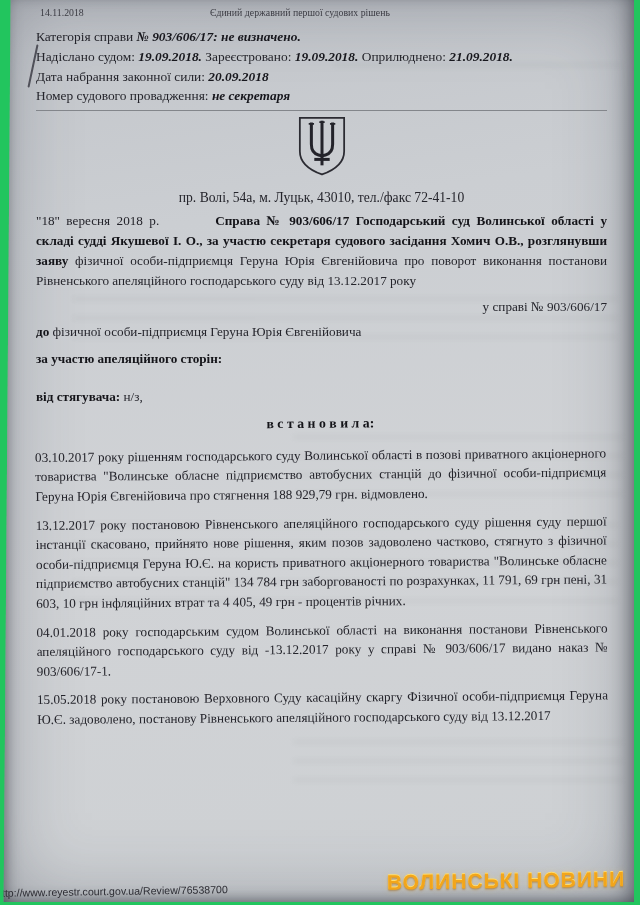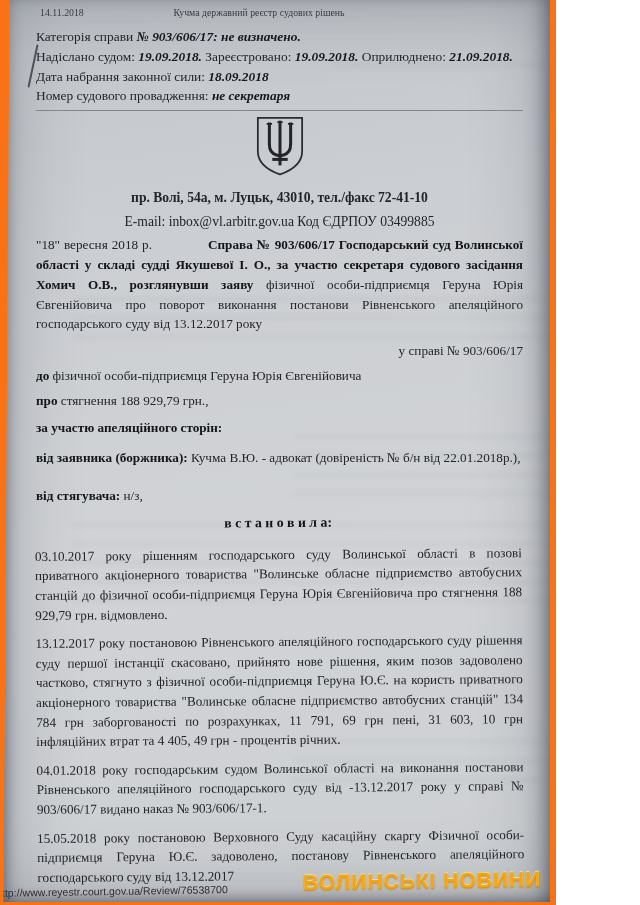--- a/index.html
+++ b/index.html
@@ -1,19 +1,19 @@
 <!DOCTYPE html>
 <html><head>
 <meta charset="utf-8">
 <style>
   html,body{margin:0;padding:0;}
   .photo{
     position:relative;
-    width:556px;height:905px;
-    background:#f97316;
+    width:640px;height:905px;
+    background:#22c55e;
     overflow:hidden;
     font-family:"Liberation Serif","DejaVu Serif",serif;
   }
   .paper{
     position:absolute;left:3px;top:0;right:6px;bottom:3px;
     background:linear-gradient(172deg,#c2c5ca 0%,#cbced2 25%,#d1d3d6 60%,#cdd0d3 100%);
     box-shadow:
       inset 0 0 75px rgba(58,64,76,0.35),
       inset -16px 0 20px -12px rgba(36,40,48,0.55),
       inset 12px 0 16px -10px rgba(36,40,48,0.6),
@@ -27,21 +27,21 @@
     font-size:13.2px;
   }
   .meta-row{position:relative;height:13px;font-size:9.8px;color:#3a3a42;}
   .meta-date{position:absolute;left:4px;top:0;}
   .meta-title{position:absolute;left:50%;transform:translateX(-62%);top:0;}
   .case-block{margin-top:7px;line-height:19.5px;font-size:13.4px;}
   .case-block b{color:#17171d;font-style:italic;}
   .rule{border:none;border-top:1.6px solid #83868b;margin:4px 0 0 0;}
   .emblem-wrap{margin:5px auto 0;width:58px;height:62px;}
   .court-name{margin-top:24px;text-align:center;font-weight:bold;font-size:15.4px;letter-spacing:0.4px;color:#17171d;}
-  .addr{margin-top:12px;text-align:center;font-size:13.6px;font-weight:bold;}
+  .addr{margin-top:12px;text-align:center;font-size:13.6px;}
   .email{margin-top:8px;text-align:center;font-size:13.6px;}
   .doc-type{margin-top:9px;text-align:center;font-weight:bold;font-size:15px;letter-spacing:2px;color:#17171d;}
   .para{margin:0;text-align:justify;line-height:19.8px;}
   .intro-para{margin-top:5px;}
   .intro-para b{color:#141419;}
   .gap{display:inline-block;width:56px;}
   .line{margin:0;line-height:19.8px;}
   .mt-case{margin-top:7px;text-align:right;}
   .mt-claim{margin-top:4px;}
   .mt-def{margin-top:5px;}
@@ -94,27 +94,27 @@
     <div class="ghost g3"></div>
     <div class="ghost g4"></div>
     <div class="ghost g5"></div>
 
     <div class="pen-mark"></div>
 
     <div class="content">
 
       <div class="meta-row">
         <span class="meta-date">14.11.2018</span>
-        <span class="meta-title">Кучма державний реєстр судових рішень</span>
+        <span class="meta-title">Єдиний державний першої судових рішень</span>
       </div>
 
       <div class="case-block">
         <p class="line"><span>Категорія справи</span> <b>№ 903/606/17:</b> <b>не визначено.</b></p>
         <p class="line"><span>Надіслано судом:</span> <b>19.09.2018.</b> <span>Зареєстровано:</span> <b>19.09.2018.</b> <span>Оприлюднено:</span> <b>21.09.2018.</b></p>
-        <p class="line"><span>Дата набрання законної сили:</span> <b>18.09.2018</b></p>
+        <p class="line"><span>Дата набрання законної сили:</span> <b>20.09.2018</b></p>
         <p class="line"><span>Номер судового провадження:</span> <b>не секретаря</b></p>
       </div>
 
       <hr class="rule">
 
       <div class="emblem-wrap">
         <svg width="58" height="62" viewBox="0 0 64 70" xmlns="http://www.w3.org/2000/svg">
           <path d="M7 2 H57 V40 Q57 57 32 66 Q7 57 7 40 Z" fill="none" stroke="#2b2b32" stroke-width="2"></path>
           <g fill="none" stroke="#23232a" stroke-width="3.4" stroke-linecap="square">
             <path d="M20 9 V32 Q20 42 28 44 L30 44.5"></path>
@@ -122,34 +122,31 @@
             <path d="M32 7 V54"></path>
             <path d="M25 49 H39"></path>
           </g>
           <g fill="none" stroke="#23232a" stroke-width="2">
             <path d="M17 9 H23 M41 9 H47 M29 7 H35"></path>
           </g>
         </svg>
       </div>
 
       <div class="addr">пр. Волі, 54а, м. Луцьк, 43010, тел./факс 72-41-10</div>
-      <div class="email">E-mail: inbox@vl.arbitr.gov.ua   Код ЄДРПОУ 03499885</div>
 
       <p class="para intro-para"><span>"18" вересня 2018 р.</span><span class="gap"></span><b>Справа № 903/606/17  Господарський суд Волинської області у складі судді Якушевої І. О., за участю секретаря судового засідання Хомич О.В., розглянувши заяву</b> <span>фізичної особи-підприємця Геруна Юрія Євгенійовича про поворот виконання постанови Рівненського апеляційного господарського суду від 13.12.2017 року</span></p>
 
       <p class="line mt-case">у справі № 903/606/17</p>
 
 
       <p class="line mt-def"><span class="lbl">до</span> <span>фізичної особи-підприємця Геруна Юрія Євгенійовича</span></p>
 
-      <p class="line mt-sub"><span class="lbl">про</span> <span>стягнення 188 929,79 грн.,</span></p>
 
       <p class="line mt-part lbl">за участю апеляційного сторін:</p>
 
-      <p class="line mt-app"><span class="lbl">від заявника (боржника):</span> <span>Кучма В.Ю. - адвокат (довіреність № б/н від 22.01.2018р.),</span></p>
 
       <p class="line mt-cred"><span class="lbl">від стягувача:</span> <span>н/з,</span></p>
 
       <div class="tilt">
         <p class="established">в с т а н о в и л а:</p>
         <p class="para body-para">03.10.2017 року рішенням господарського суду Волинської області в позові приватного акціонерного товариства "Волинське обласне підприємство автобусних станцій до фізичної особи-підприємця Геруна Юрія Євгенійовича про стягнення 188 929,79 грн. відмовлено.</p>
         <p class="para body-para">13.12.2017 року постановою Рівненського апеляційного господарського суду рішення суду першої інстанції скасовано, прийнято нове рішення, яким позов задоволено частково, стягнуто з фізичної особи-підприємця Геруна Ю.Є. на користь приватного акціонерного товариства "Волинське обласне підприємство автобусних станцій" 134 784 грн заборгованості по розрахунках, 11 791, 69 грн пені, 31 603, 10 грн інфляційних втрат та 4 405, 49 грн - процентів річних.</p>
         <p class="para body-para">04.01.2018 року господарським судом Волинської області на виконання постанови Рівненського апеляційного господарського суду від -13.12.2017 року у справі №  903/606/17 видано наказ № 903/606/17-1.</p>
         <p class="para body-para">15.05.2018 року постановою Верховного Суду касаційну скаргу Фізичної особи-підприємця Геруна Ю.Є.  задоволено,  постанову  Рівненського  апеляційного  господарського  суду  від  13.12.2017</p>
       </div>

